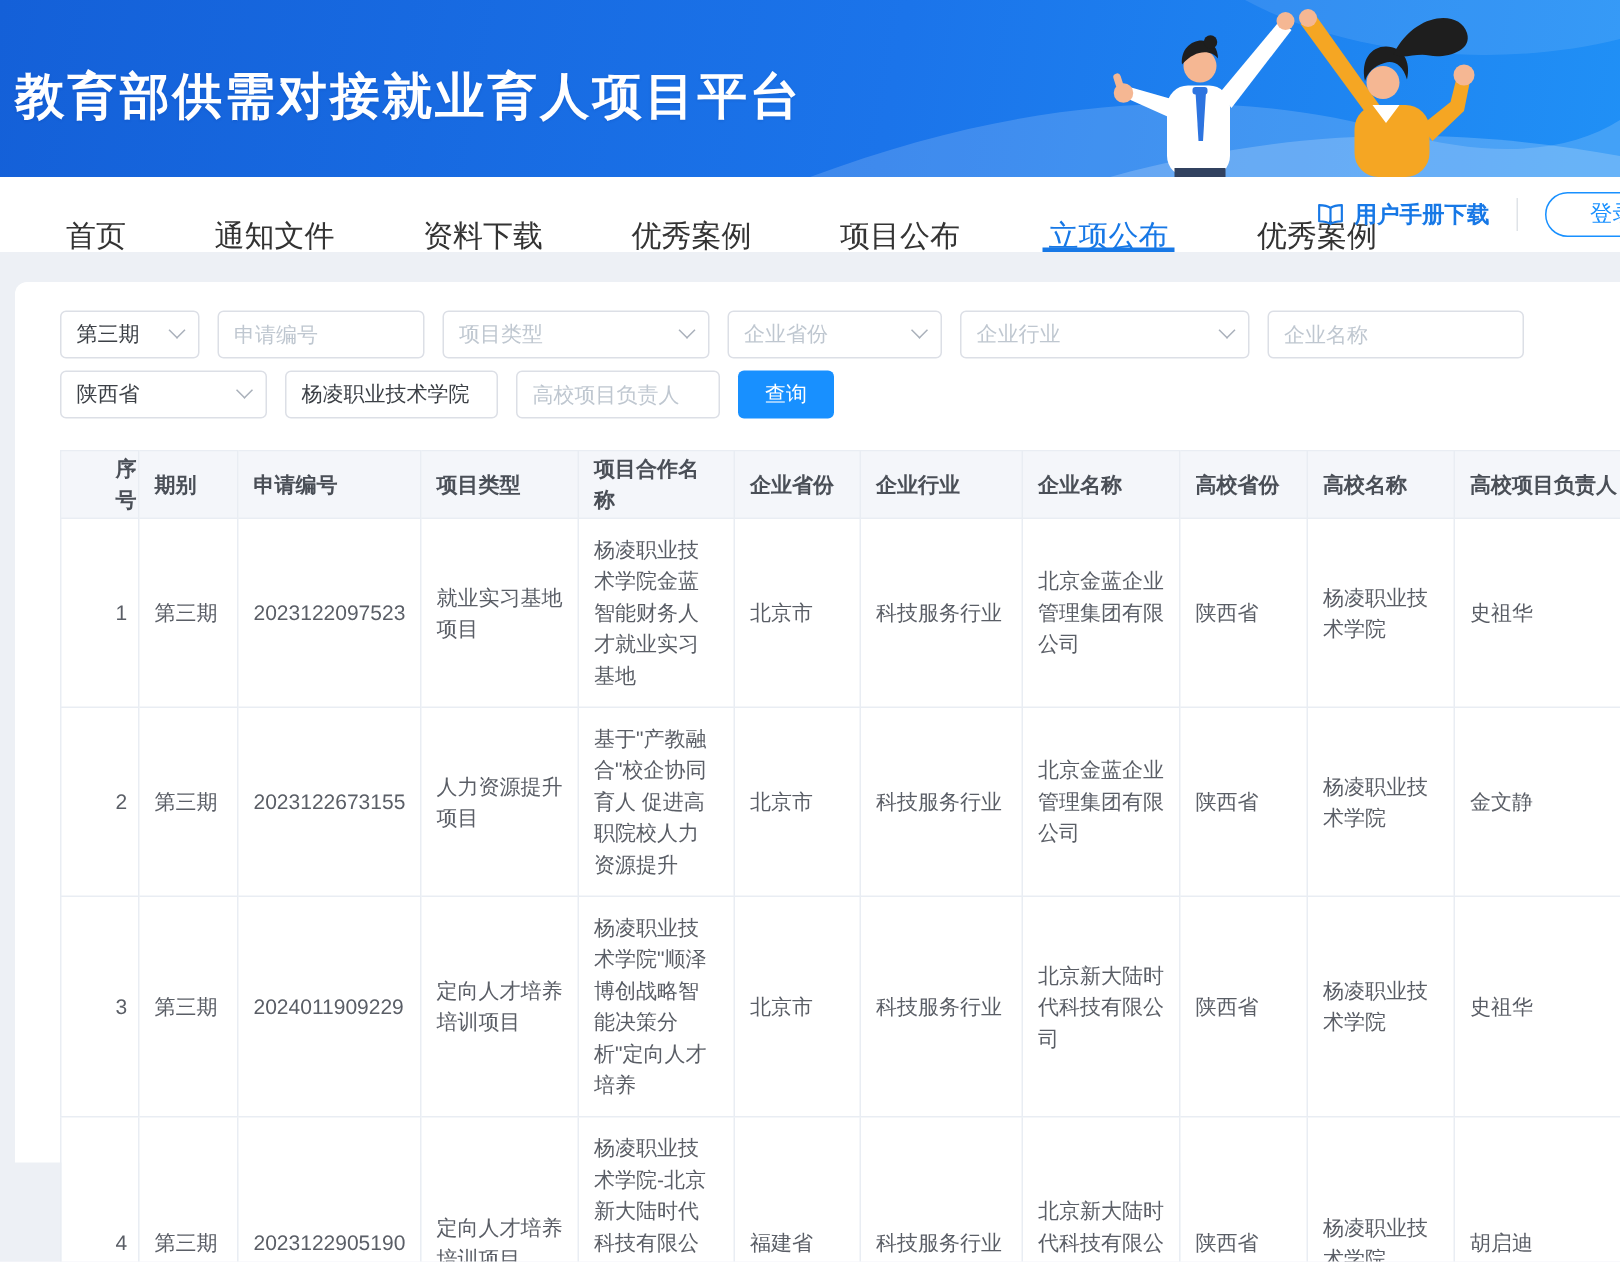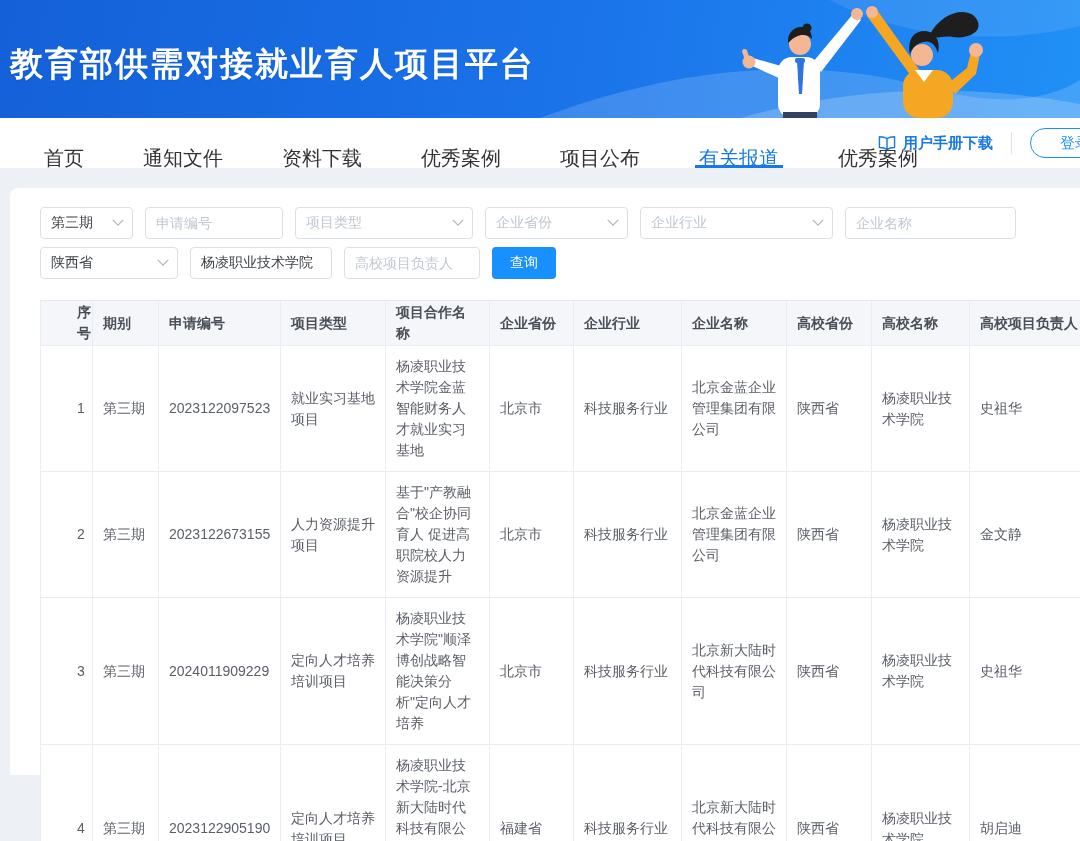--- a/index.html
+++ b/index.html
@@ -100,21 +100,21 @@
 
   <div class="site-title">教育部供需对接就业育人项目平台</div>
 </div>
 
 <div class="navbar">
   <div class="nav-item">首页</div>
   <div class="nav-item">通知文件</div>
   <div class="nav-item">资料下载</div>
   <div class="nav-item">优秀案例</div>
   <div class="nav-item">项目公布</div>
-  <div class="nav-item active">有关报道</div>
+  <div class="nav-item active">立项公布</div>
   <div class="nav-item">优秀案例</div>
 
   <div class="nav-right">
     <div class="manual-link">
       <svg width="18" height="16" viewBox="0 0 20 16" fill="none" stroke="#1778e6" stroke-width="1.6" stroke-linejoin="round">
         <path d="M10 3 C8 1.6 5.4 1 1.6 1 L1.6 13 C5.4 13 8 13.6 10 15 C12 13.6 14.6 13 18.4 13 L18.4 1 C14.6 1 12 1.6 10 3 Z"></path>
         <path d="M10 3 L10 15"></path>
       </svg>
       <span>用户手册下载</span>
     </div>

